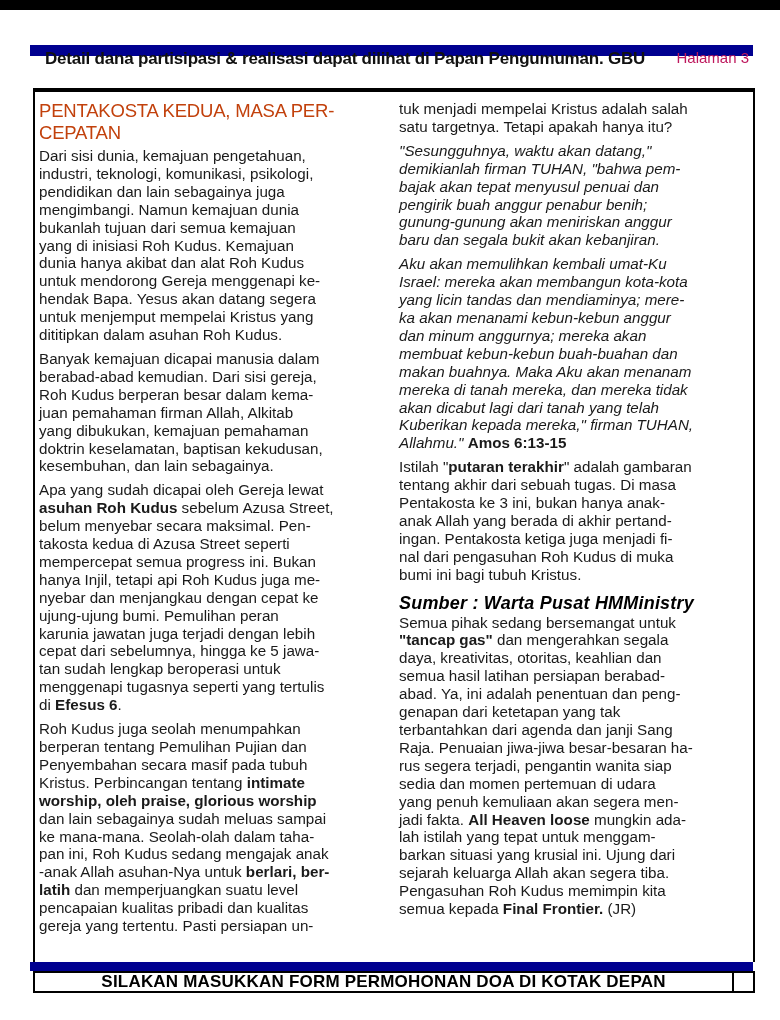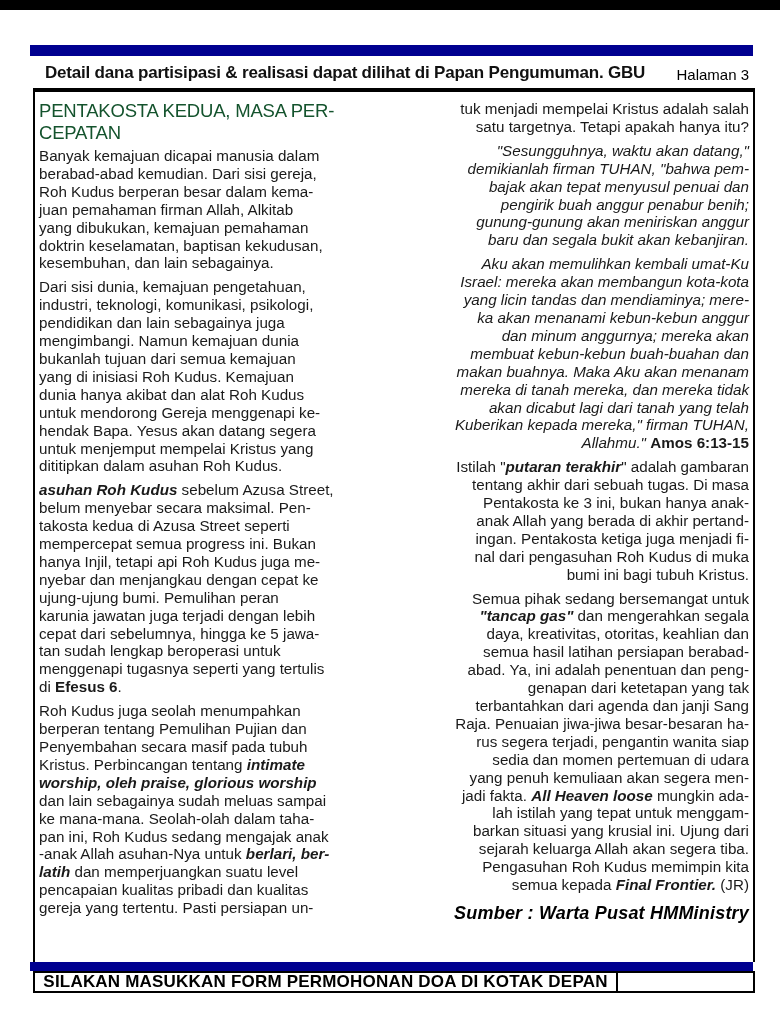--- a/index.html
+++ b/index.html
@@ -2,85 +2,86 @@
 <html><head>
 <meta charset="utf-8">
 <style>
   html,body{margin:0;padding:0;}
   body{
     width:780px;height:1020px;position:relative;background:#ffffff;
     font-family:"Liberation Sans", sans-serif;color:#1a1a1a;overflow:hidden;
   }
   .top-black-bar{position:absolute;left:0;top:0;width:780px;height:10px;background:#000000;}
   .blue-bar-top{position:absolute;left:30px;top:45px;width:723px;height:11px;}
-  .header-row{position:absolute;left:33px;top:63px;width:720px;display:flex;justify-content:space-between;align-items:flex-end;}
+  .header-row{position:absolute;left:33px;top:49px;width:720px;display:flex;justify-content:space-between;align-items:flex-start;}
   .header-notice{font-weight:bold;font-size:17px;letter-spacing:-0.2px;padding-left:12px;color:#111;}
-  .page-number{font-size:15px;color:#000000;padding-right:4px;}
+  .page-number{font-size:15px;color:#be185d;padding-right:4px;}
   .content-box{
     position:absolute;left:33px;top:88px;width:722px;height:874px;box-sizing:border-box;
     border-top:4px solid #000;border-left:2px solid #000;border-right:2px solid #000;
     display:flex;gap:8px;padding:8px 4px 0 4px;overflow:hidden;
   }
   .col{box-sizing:border-box;}
   .col-left{width:352px;}
-  .col-right{flex:1;text-align:right;}
+  .col-right{flex:1;}
   .block{white-space:pre-line;}
   .block.para{font-size:15.2px;line-height:17.9px;margin:0 0 6px 0;}
-  .block.heading{font-size:18.5px;line-height:21.5px;font-weight:bold;color:#14532d;letter-spacing:-0.2px;margin:0 0 4px 0;}
+  .block.heading{font-size:18.5px;line-height:21.5px;font-weight:bold;color:#c2410c;letter-spacing:-0.2px;margin:0 0 4px 0;}
   .block.source{font-size:18px;line-height:22px;font-weight:bold;font-style:italic;margin:8px 0 0 0;letter-spacing:0.2px;color:#000;}
   .seg-n{font-weight:normal;font-style:normal;}
   .seg-b{font-weight:bold;font-style:normal;}
   .seg-i{font-style:italic;}
-  .seg-bi{font-weight:bold;font-style:italic;}
+  .seg-bi{font-weight:bold;}
   .blue-bar-bottom{position:absolute;left:30px;top:962px;width:723px;height:9px;}
   .footer-box{
     position:absolute;left:33px;top:971px;width:722px;height:22px;box-sizing:border-box;
     border:2px solid #000;display:flex;background:#fff;
   }
   .footer-cell-main{
-    width:583px;box-sizing:border-box;border-right:2px solid #000;
+    width:699px;box-sizing:border-box;border-right:2px solid #000;
     text-align:center;font-weight:bold;font-size:17px;line-height:18px;letter-spacing:0.2px;color:#000;
   }
   .footer-cell-empty{flex:1;}
 </style>
 </head>
 <body>
 
 <div class="top-black-bar"></div>
 
 <div class="blue-bar-top" style="background: rgb(0, 0, 144);"></div>
 
 <div class="header-row">
   <span class="header-notice">Detail dana partisipasi &amp; realisasi dapat dilihat di Papan Pengumuman. GBU</span>
   <span class="page-number">Halaman 3</span>
 </div>
 
 <div class="content-box">
   <div class="col col-left">
       <div class="block heading"><span class="seg-n">PENTAKOSTA KEDUA, MASA PER-
 CEPATAN</span></div>
-      <div class="block para"><span class="seg-n">Banyak kemajuan dicapai manusia dalam
-berabad-abad kemudian. Dari sisi gereja,
-Roh Kudus berperan besar dalam kema-
-juan pemahaman firman Allah, Alkitab
-yang dibukukan, kemajuan pemahaman
-doktrin keselamatan, baptisan kekudusan,
-kesembuhan, dan lain sebagainya.</span></div>
       <div class="block para"><span class="seg-n">Dari sisi dunia, kemajuan pengetahuan,
 industri, teknologi, komunikasi, psikologi,
 pendidikan dan lain sebagainya juga
 mengimbangi. Namun kemajuan dunia
 bukanlah tujuan dari semua kemajuan
 yang di inisiasi Roh Kudus. Kemajuan
 dunia hanya akibat dan alat Roh Kudus
 untuk mendorong Gereja menggenapi ke-
 hendak Bapa. Yesus akan datang segera
 untuk menjemput mempelai Kristus yang
 dititipkan dalam asuhan Roh Kudus.</span></div>
-      <div class="block para"><span class="seg-bi">asuhan Roh Kudus</span><span class="seg-n"> sebelum Azusa Street,
+      <div class="block para"><span class="seg-n">Banyak kemajuan dicapai manusia dalam
+berabad-abad kemudian. Dari sisi gereja,
+Roh Kudus berperan besar dalam kema-
+juan pemahaman firman Allah, Alkitab
+yang dibukukan, kemajuan pemahaman
+doktrin keselamatan, baptisan kekudusan,
+kesembuhan, dan lain sebagainya.</span></div>
+      <div class="block para"><span class="seg-n">Apa yang sudah dicapai oleh Gereja lewat
+</span><span class="seg-bi">asuhan Roh Kudus</span><span class="seg-n"> sebelum Azusa Street,
 belum menyebar secara maksimal. Pen-
 takosta kedua di Azusa Street seperti
 mempercepat semua progress ini. Bukan
 hanya Injil, tetapi api Roh Kudus juga me-
 nyebar dan menjangkau dengan cepat ke
 ujung-ujung bumi. Pemulihan peran
 karunia jawatan juga terjadi dengan lebih
 cepat dari sebelumnya, hingga ke 5 jawa-
 tan sudah lengkap beroperasi untuk
 menggenapi tugasnya seperti yang tertulis
@@ -118,38 +119,38 @@
 akan dicabut lagi dari tanah yang telah
 Kuberikan kepada mereka," firman TUHAN,
 Allahmu." </span><span class="seg-b">Amos 6:13-15</span></div>
       <div class="block para"><span class="seg-n">Istilah "</span><span class="seg-bi">putaran terakhir</span><span class="seg-n">" adalah gambaran
 tentang akhir dari sebuah tugas. Di masa
 Pentakosta ke 3 ini, bukan hanya anak-
 anak Allah yang berada di akhir pertand-
 ingan. Pentakosta ketiga juga menjadi fi-
 nal dari pengasuhan Roh Kudus di muka
 bumi ini bagi tubuh Kristus.</span></div>
+      <div class="block source"><span class="seg-bi">Sumber : Warta Pusat HMMinistry</span></div>
       <div class="block para"><span class="seg-n">Semua pihak sedang bersemangat untuk
 </span><span class="seg-bi">"tancap gas"</span><span class="seg-n"> dan mengerahkan segala
 daya, kreativitas, otoritas, keahlian dan
 semua hasil latihan persiapan berabad-
 abad. Ya, ini adalah penentuan dan peng-
 genapan dari ketetapan yang tak
 terbantahkan dari agenda dan janji Sang
 Raja. Penuaian jiwa-jiwa besar-besaran ha-
 rus segera terjadi, pengantin wanita siap
 sedia dan momen pertemuan di udara
 yang penuh kemuliaan akan segera men-
 jadi fakta. </span><span class="seg-bi">All Heaven loose</span><span class="seg-n"> mungkin ada-
 lah istilah yang tepat untuk menggam-
 barkan situasi yang krusial ini. Ujung dari
 sejarah keluarga Allah akan segera tiba.
 Pengasuhan Roh Kudus memimpin kita
 semua kepada </span><span class="seg-bi">Final Frontier.</span><span class="seg-n"> (JR)</span></div>
-      <div class="block source"><span class="seg-bi">Sumber : Warta Pusat HMMinistry</span></div>
     </div>
 </div>
 
 <div class="blue-bar-bottom" style="background: rgb(0, 0, 144);"></div>
 
 <div class="footer-box">
   <div class="footer-cell-main">SILAKAN MASUKKAN FORM PERMOHONAN DOA DI KOTAK DEPAN</div>
   <div class="footer-cell-empty"></div>
 </div>
 

